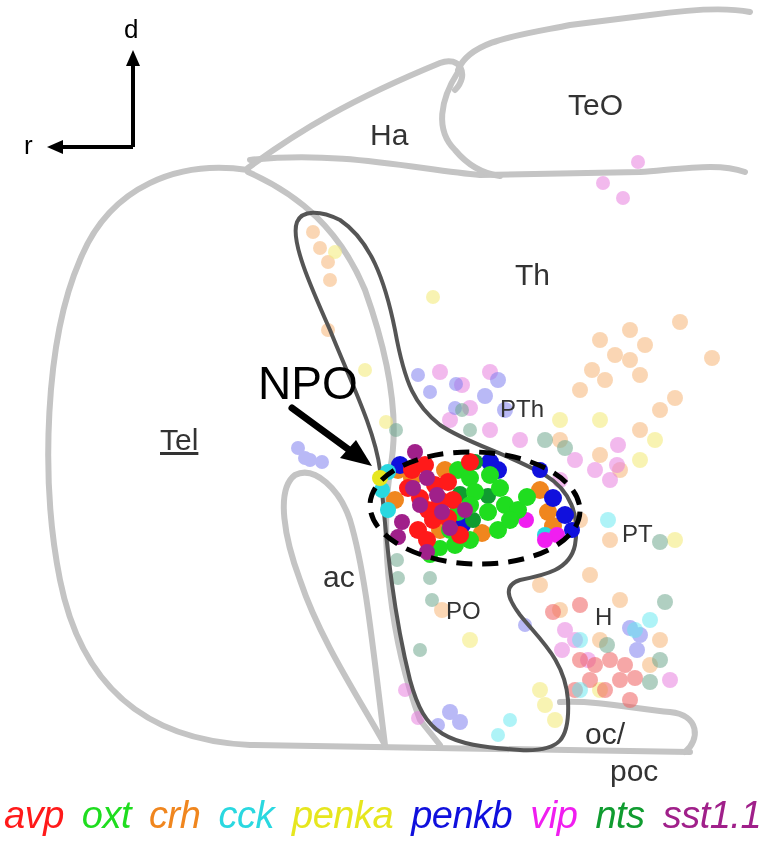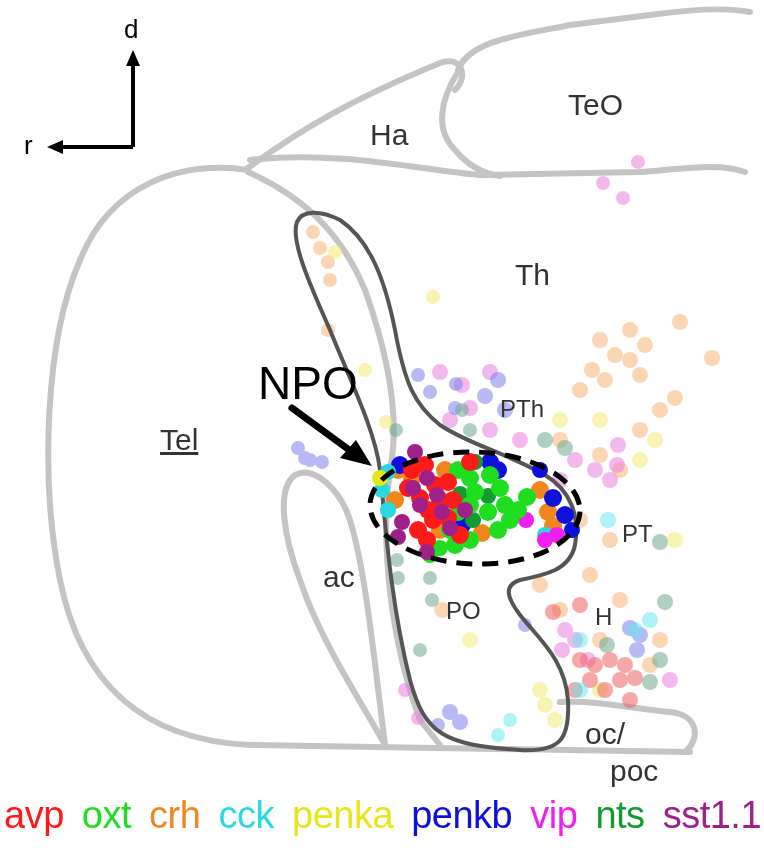--- a/index.html
+++ b/index.html
@@ -1,21 +1,21 @@
 <!DOCTYPE html>
 <html><head>
 <meta charset="utf-8">
 <style>
   html,body{margin:0;padding:0;background:#fff;}
   body{width:764px;height:850px;position:relative;overflow:hidden;font-family:"Liberation Sans",sans-serif;}
   #fig{position:absolute;left:0;top:0;}
   .lbl{position:absolute;color:#333;font-size:30px;font-family:"Liberation Sans",sans-serif;line-height:1;}
   .lbl-big{font-size:46px;color:#000;margin-left:32px;}
   .axis-lbl{position:absolute;color:#000;font-size:26px;line-height:1;}
-  #legend{position:absolute;left:0;top:796px;width:764px;text-align:center;font-size:38px;white-space:nowrap;line-height:1;letter-spacing:-0.5px;}
+  #legend{position:absolute;left:0;top:796px;width:764px;text-align:center;font-size:38px;font-style:italic;white-space:nowrap;line-height:1;letter-spacing:-0.5px;}
   #legend span{margin:0 4px;}
 </style>
 </head>
 <body>
 
 <svg id="fig" width="764" height="790" viewBox="0 0 764 790">
 
   <g fill="none" stroke="#c4c4c4" stroke-width="6" stroke-linecap="round" stroke-linejoin="round">
 
     <path d="M248,170 C180,160 110,185 80,260 C45,340 40,480 60,580 C80,680 140,740 250,745 L690,752"></path>

